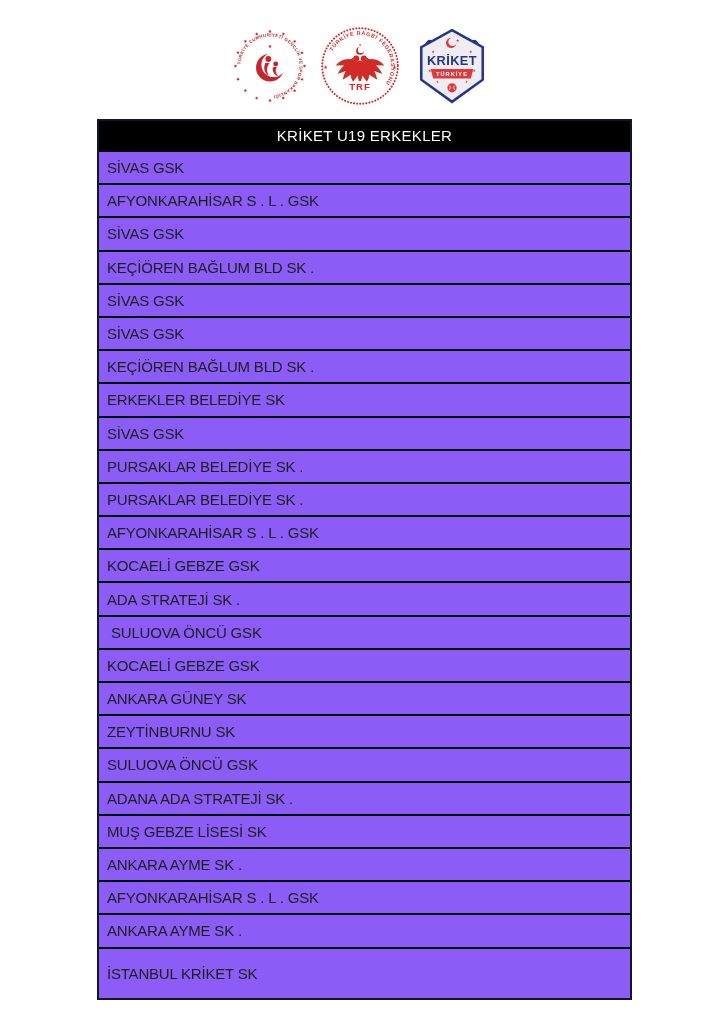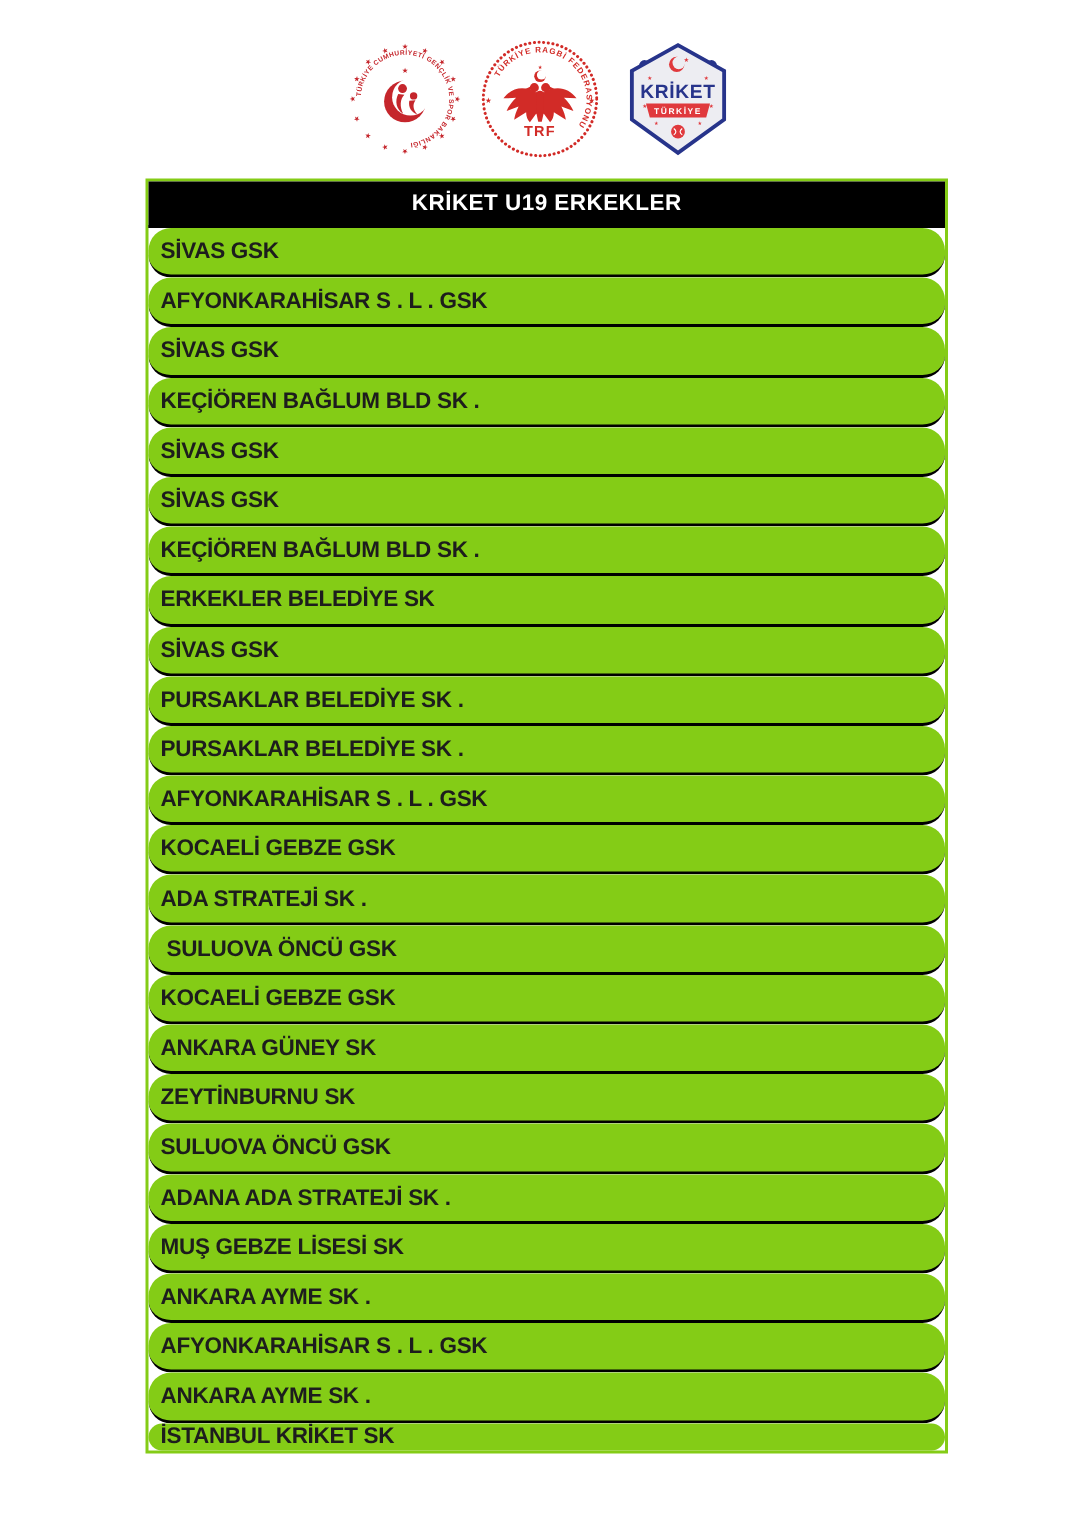--- a/index.html
+++ b/index.html
@@ -9,33 +9,33 @@
     background:#ffffff;
     font-family:"Liberation Sans",sans-serif;
     overflow:hidden;
   }
   .logos{
     position:absolute;top:24px;left:0;width:724px;
     display:flex;justify-content:center;align-items:center;gap:7px;
   }
   .doc-table{
     position:absolute;left:97px;top:119px;width:531px;
-    border:2px solid #84cc16;background:#fff;font-weight:bold;
+    border:2px solid #0f172a;background:#fff;
   }
   .table-header{
     height:29px;background:#000;border-bottom:2px solid #000;
     color:#fff;text-align:center;line-height:29px;
     font-size:15px;letter-spacing:.3px;
   }
   .row{
     box-sizing:border-box;height:33.2px;
     border-bottom:2px solid #000;
-    display:flex;align-items:center;padding-left:8px;background:#84cc16;border-radius:15px;
-  }
-  .row:last-child{border-bottom:none;height:18px;}
+    display:flex;align-items:center;padding-left:8px;background:#8b5cf6;
+  }
+  .row:last-child{border-bottom:none;height:49px;}
   .row span{
     font-size:15px;letter-spacing:-.2px;color:#1d1d1d;white-space:pre;
   }
 </style>
 </head>
 <body>
 
 <div class="logos">
 
   <svg width="82" height="82" viewBox="0 0 100 100">

